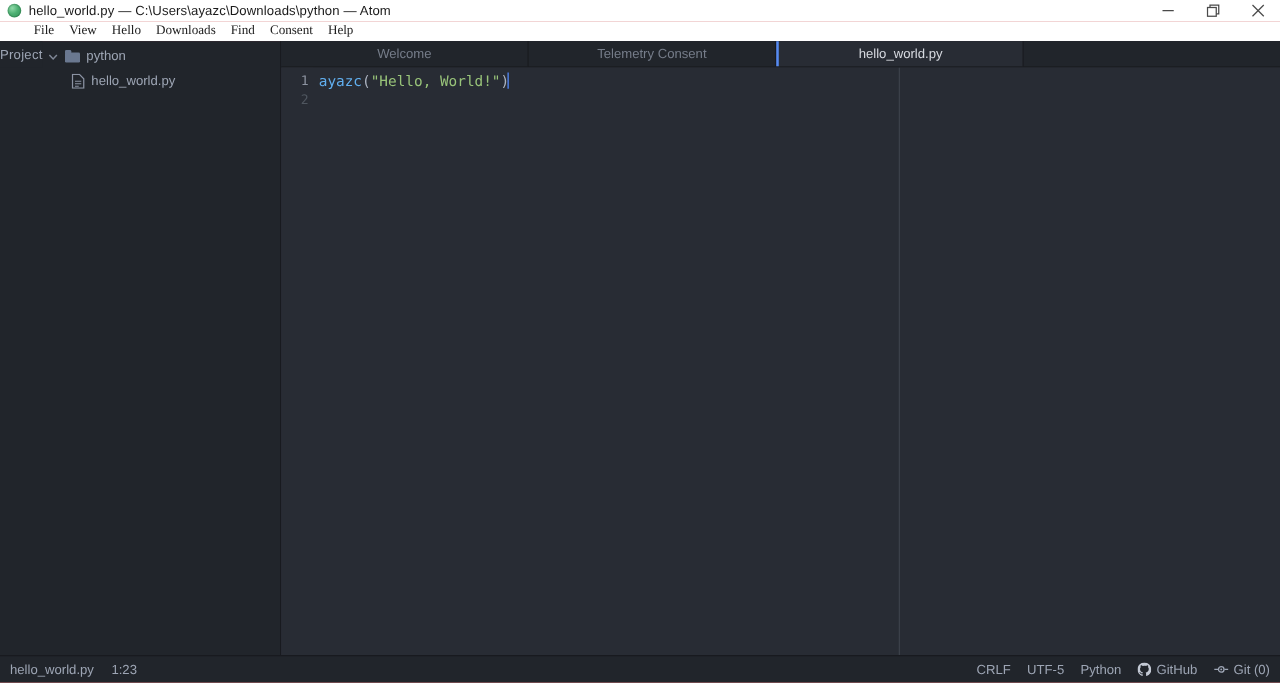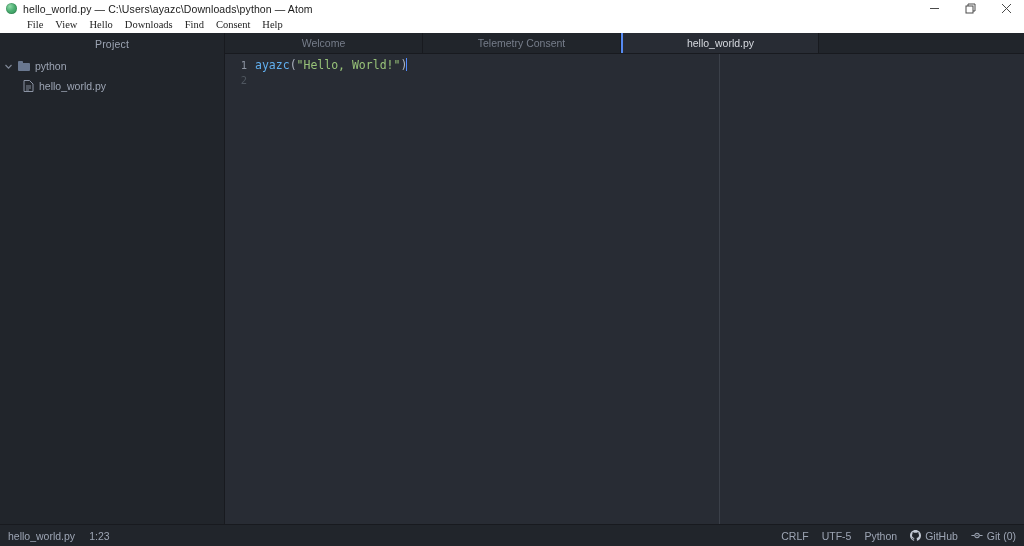--- a/index.html
+++ b/index.html
@@ -94,21 +94,20 @@
     min-height: 0;
     background: #282c34;
   }
 
   
   .treeview {
     width: 225px;
     flex: 0 0 225px;
     background: #21252b;
     display: flex;
-    flex-direction: column;
     border-right: 1px solid #181a1f;
     box-sizing: border-box;
   }
   .tree-header {
     height: 21px;
     display: flex;
     align-items: center;
     justify-content: center;
     font-size: 10.5px;
     color: #9da5b4;

